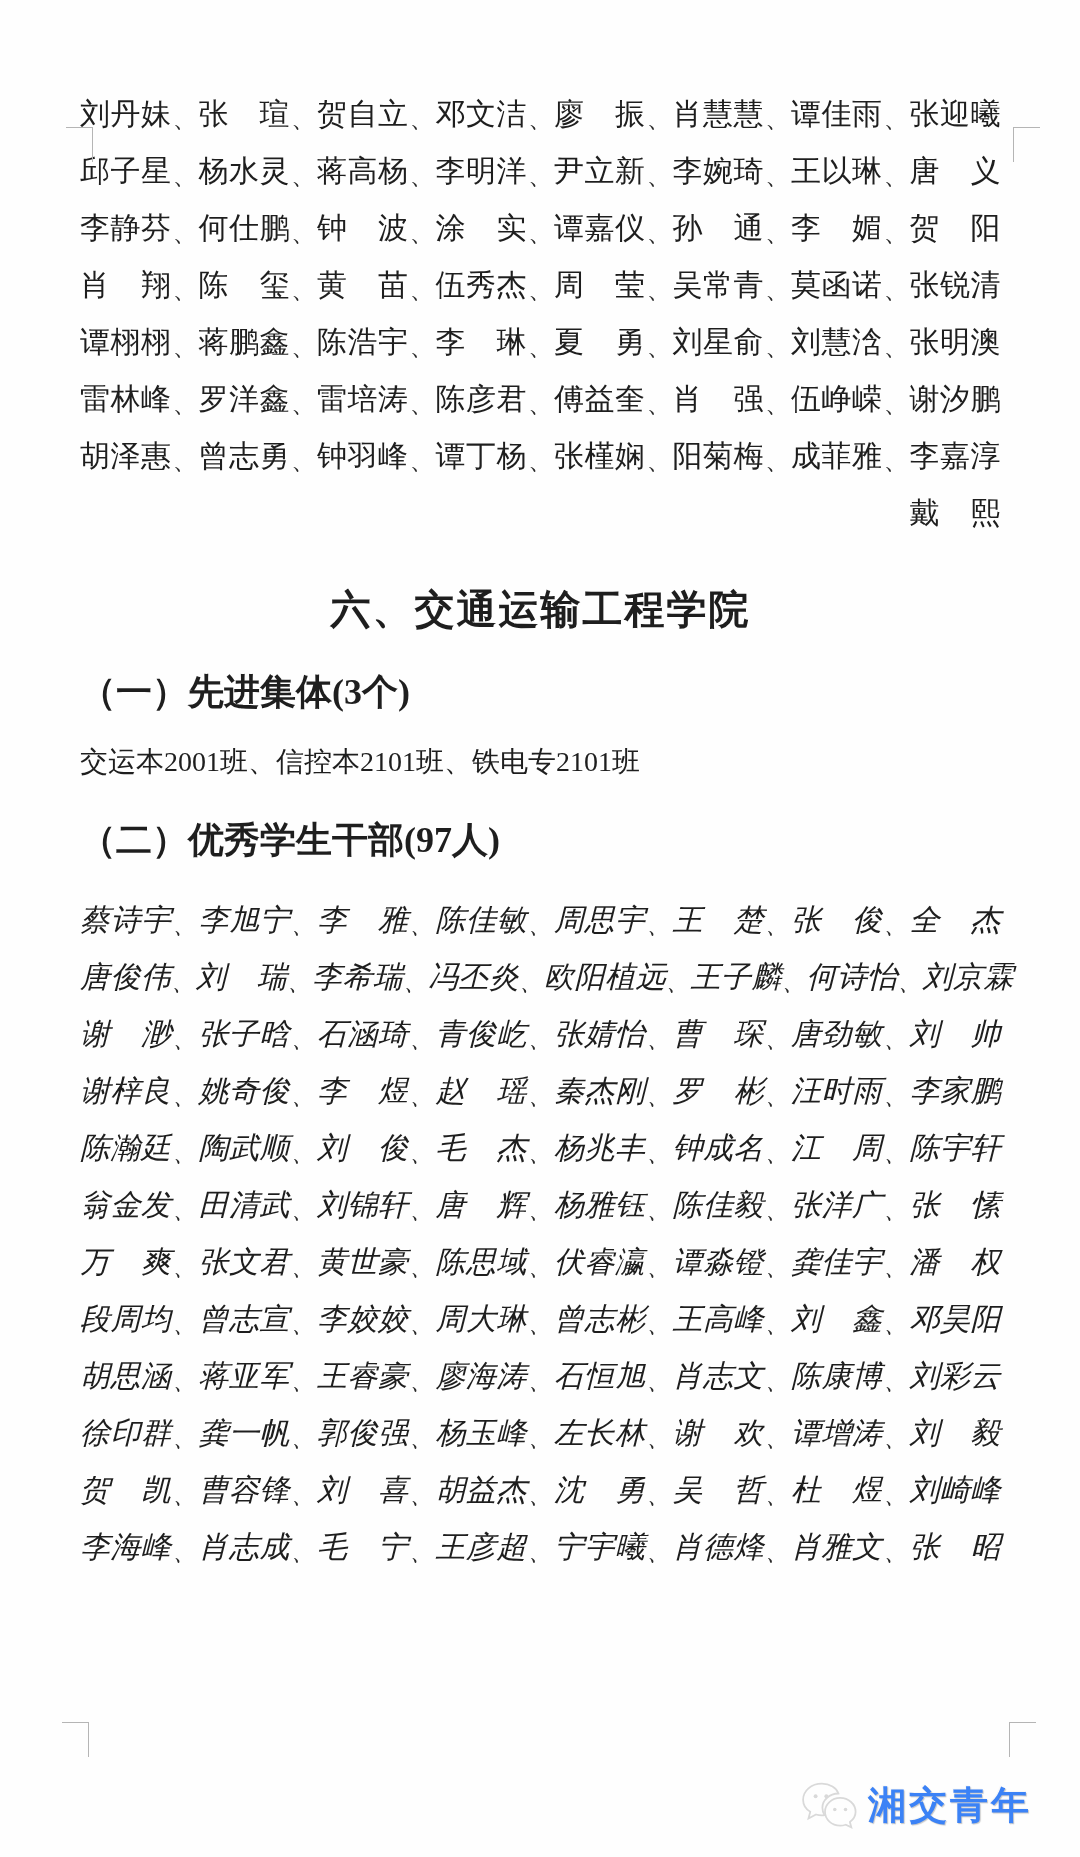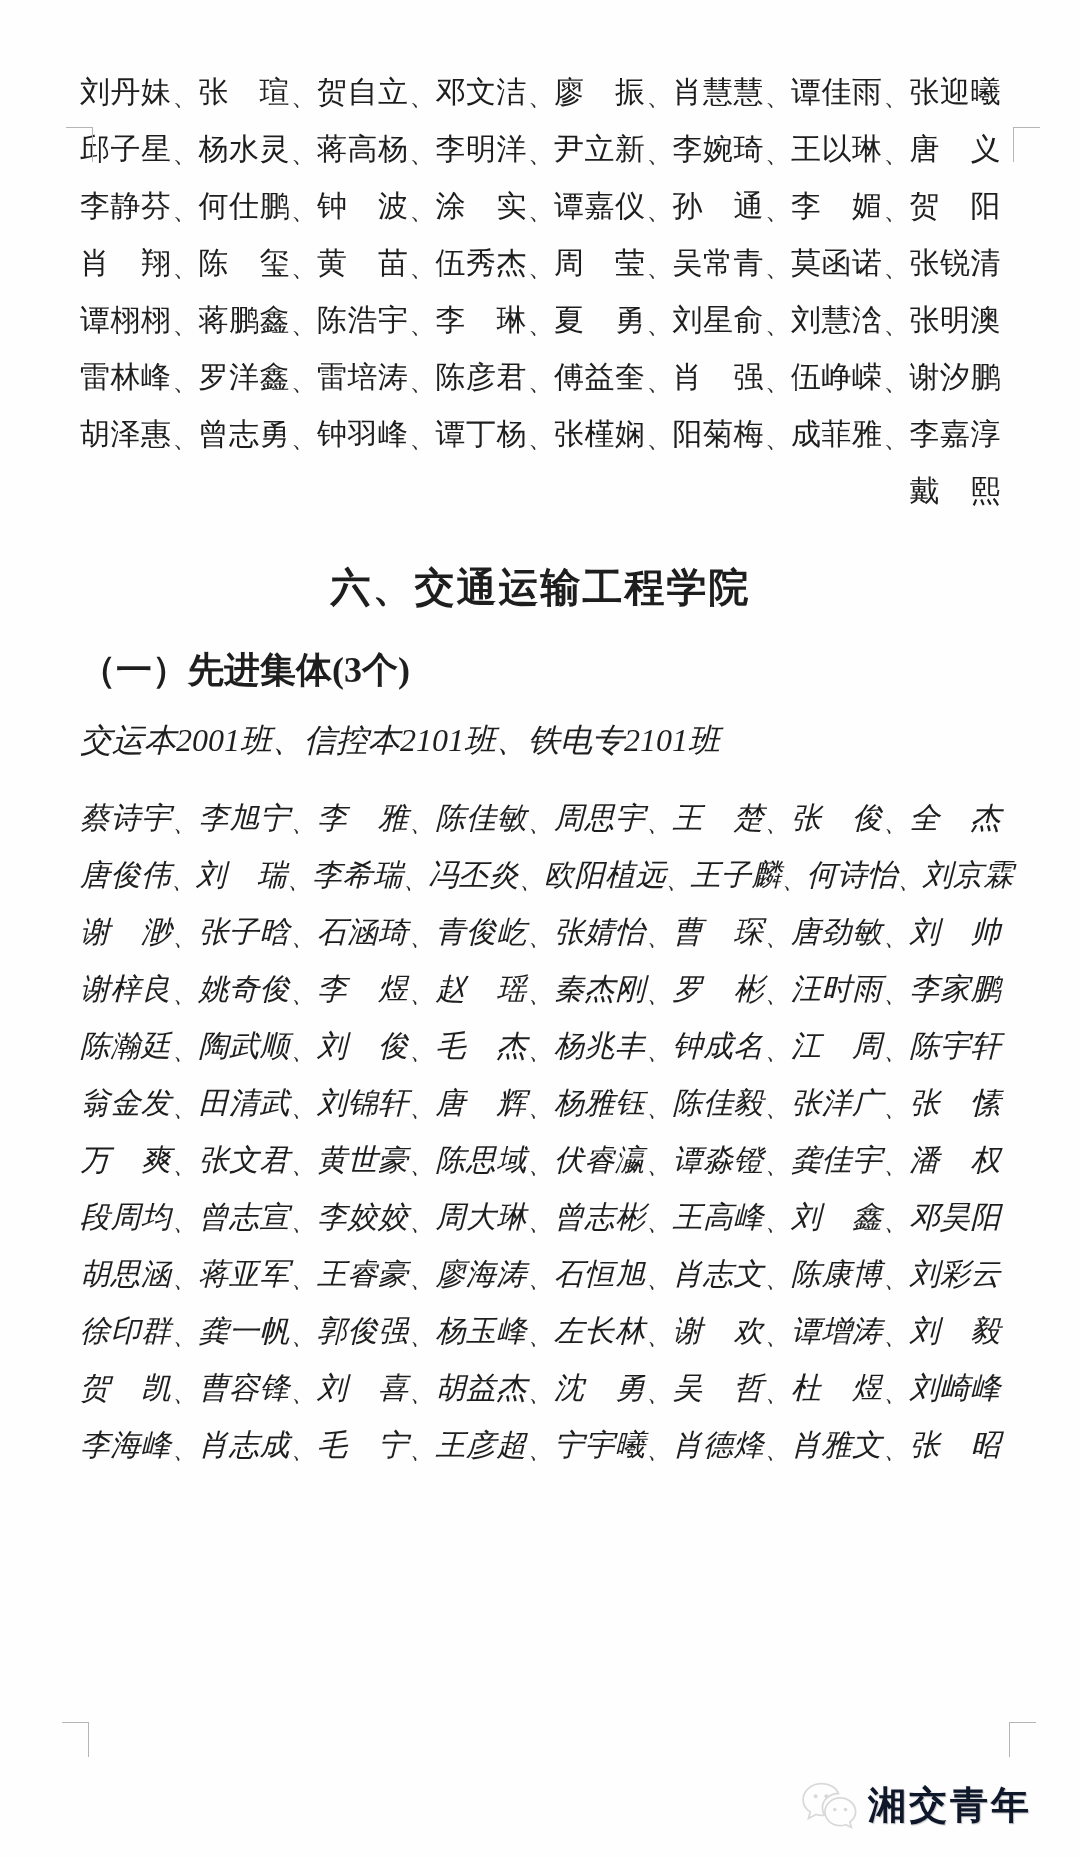--- a/index.html
+++ b/index.html
@@ -5,21 +5,21 @@
   html, body { margin: 0; padding: 0; background: #ffffff; }
   .page {
     position: relative;
     width: 1080px;
     height: 1857px;
     background: #fefefe;
     overflow: hidden;
     font-family: "Liberation Serif", "DejaVu Serif", serif;
     color: #1e1e1e;
     box-sizing: border-box;
-    padding: 64px 79px 0 80px;
+    padding: 86px 79px 0 80px;
   }
   
   .crop-mark { position: absolute; width: 26px; height: 34px; border: 0 solid #b5b5b5; }
   .crop-mark.tl { left: 66px;  top: 127px;  border-top-width: 1px; border-right-width: 1px; }
   .crop-mark.tr { left: 1013px; top: 127px; border-top-width: 1px; border-left-width: 1px; }
   .crop-mark.bl { left: 62px;  top: 1722px; border-top-width: 1px; border-right-width: 1px; }
   .crop-mark.br { left: 1009px; top: 1722px; border-top-width: 1px; border-left-width: 1px; }
 
   .name-list { width: 921px; }
   .name-row {
@@ -46,40 +46,39 @@
   }
   .sub-title {
     margin: 28px 0 0 0;
     font-size: 36px;
     font-weight: bold;
     height: 52px;
     line-height: 52px;
   }
   .body-line {
     margin: 20px 0 0 0;
-    font-size: 32px;
+    font-size: 28px;
     height: 48px;
     line-height: 48px;
-    font-style: italic;
   }
   .list-gap { margin-top: 26px; font-style: italic; }
 
   .footer-watermark {
     position: absolute;
     right: 48px;
     bottom: 26px;
     display: flex;
     align-items: center;
     gap: 10px;
   }
   .watermark-text {
     font-size: 38px;
     font-weight: bold;
     letter-spacing: 3px;
-    color: #0f172a;
+    color: #3b82f6;
     text-shadow: 1px 1px 1px #c6c6c6, -1px -1px 0 #f8f8f8;
   }
   .wechat-icon { opacity: 0.9; }
 </style>
 </head>
 <body>
 
 <div class="page">
 
   <div class="crop-mark tl"></div>
@@ -210,20 +209,21 @@
       <div class="name-row single">
         <span class="name-item">戴　熙</span>
       </div>
     </div>
 
   <h1 class="section-title">六、交通运输工程学院</h1>
 
   <h2 class="sub-title">（一）先进集体(3个)</h2>
   <p class="body-line">交运本2001班、信控本2101班、铁电专2101班</p>
 
+  <h2 class="sub-title">（二）优秀学生干部(97人)</h2>
 
   <div class="name-list list-gap">
       <div class="name-row">
         <span class="name-item">蔡诗宇</span>
         <span class="name-sep">、</span>
         <span class="name-item">李旭宁</span>
         <span class="name-sep">、</span>
         <span class="name-item">李　雅</span>
         <span class="name-sep">、</span>
         <span class="name-item">陈佳敏</span>

